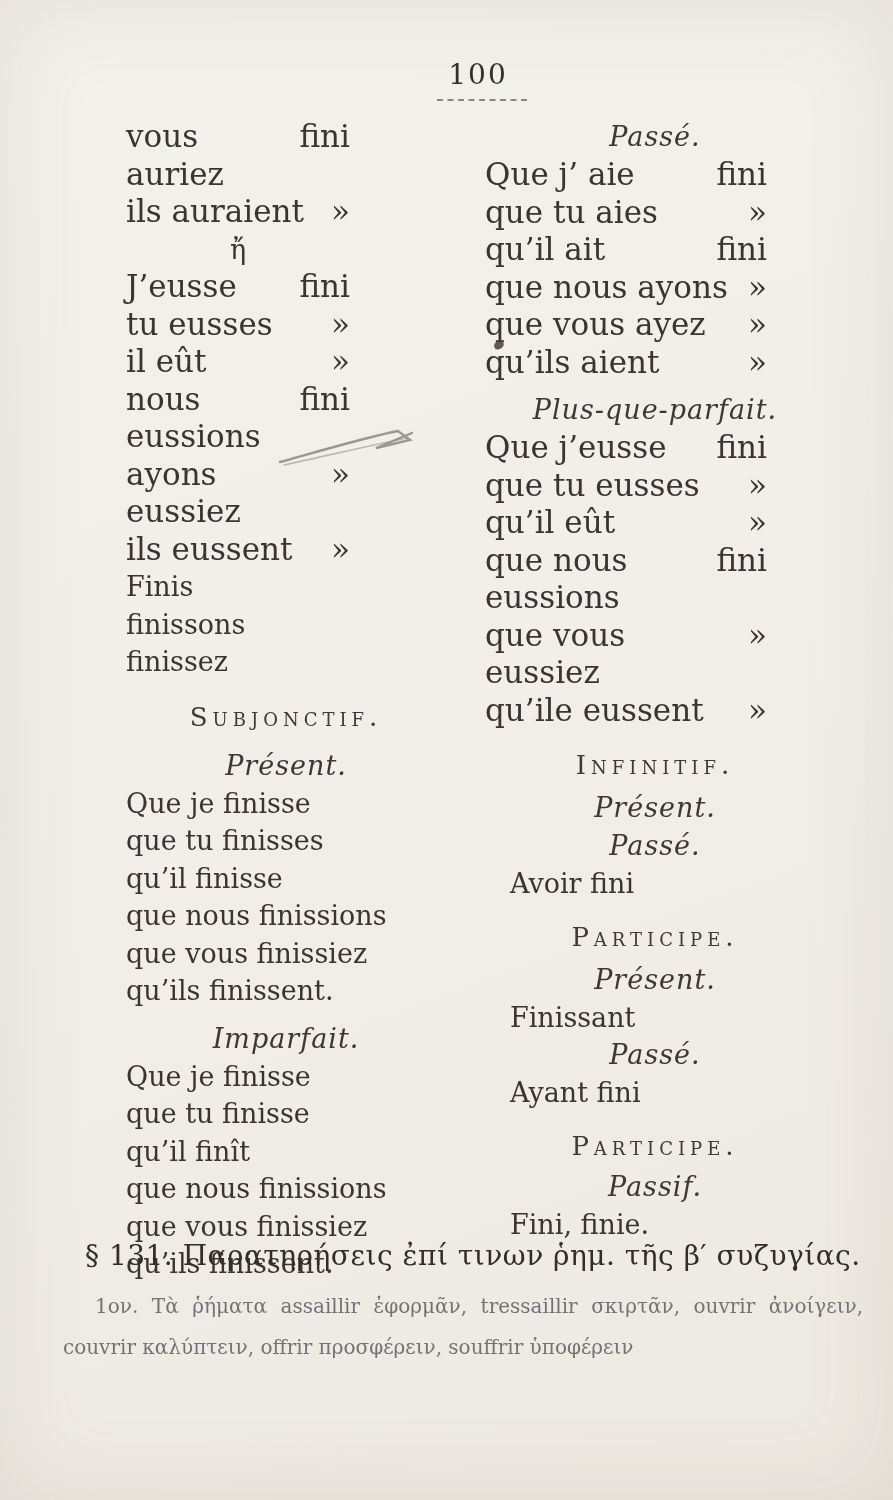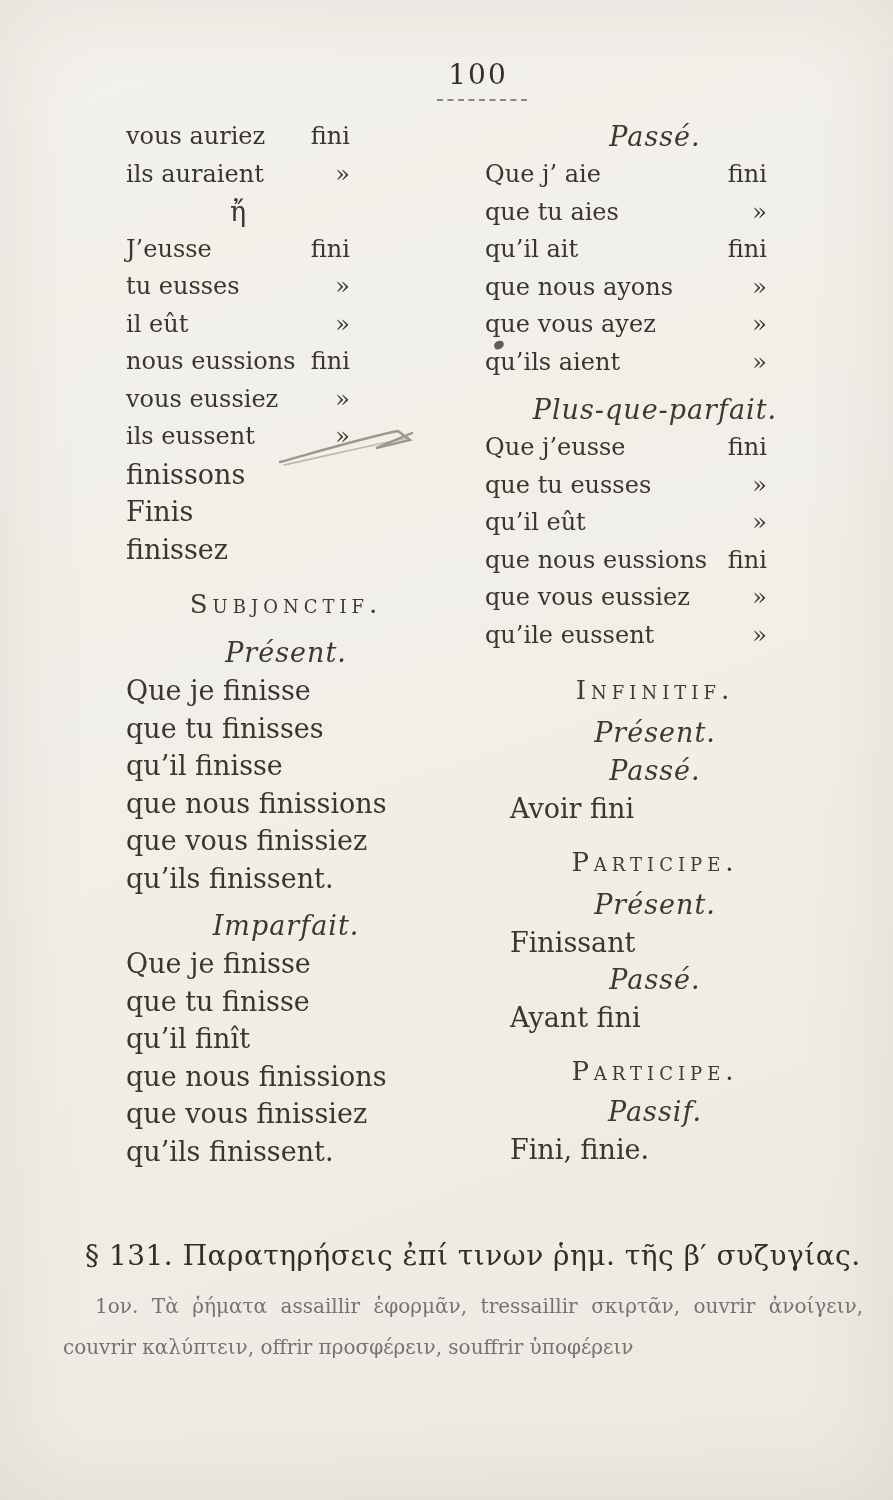--- a/index.html
+++ b/index.html
@@ -19,21 +19,21 @@
     text-align:center; font-size:28px; letter-spacing:2px; color:#333029;
   }
   .pagenum-rule {
     position:absolute; top:99px; left:437px; width:90px; height:0;
     border-top:2px dashed #67635a; opacity:.75;
   }
   
   .col-left  { position:absolute; left:126px; top:118px; width:292px; }
   .col-right { position:absolute; left:485px; top:118px; width:340px; }
   .row { display:flex; justify-content:space-between; align-items:baseline;
-         line-height:37.5px; font-size:24px; }
+         line-height:37.5px; font-size:31px; }
   .col-left  .row { width:224px; }
   .col-right .row { width:282px; }
   .line { line-height:37.5px; font-size:27px; }
   .or-line { width:224px; text-align:center; line-height:37.5px; font-size:27px; }
   .mood {
     font-variant:small-caps; letter-spacing:5px; text-align:center;
     font-size:26px; line-height:40px; color:#3f3b33;
   }
   .col-left .mood, .col-left .tense { position:relative; left:14px; }
   .tense {
@@ -96,30 +96,30 @@
   </div>
   <div class="row">
     <span>il eût</span>
     <span>»</span>
   </div>
   <div class="row">
     <span>nous eussions</span>
     <span>fini</span>
   </div>
   <div class="row">
-    <span>vous eussiez</span>
+    <span>ayons eussiez</span>
     <span>»</span>
   </div>
   <div class="row">
     <span>ils eussent</span>
     <span>»</span>
   </div>
 
+  <div class="line">Finis</div>
   <div class="line">finissons</div>
-  <div class="line">Finis</div>
   <div class="line">finissez</div>
 
   <div class="mood m-subj">Subjonctif.</div>
   <div class="tense m-t">Présent.</div>
   <div class="line">Que je finisse</div>
   <div class="line">que tu finisses</div>
   <div class="line">qu’il finisse</div>
   <div class="line">que nous finissions</div>
   <div class="line">que vous finissiez</div>
   <div class="line">qu’ils finissent.</div>

